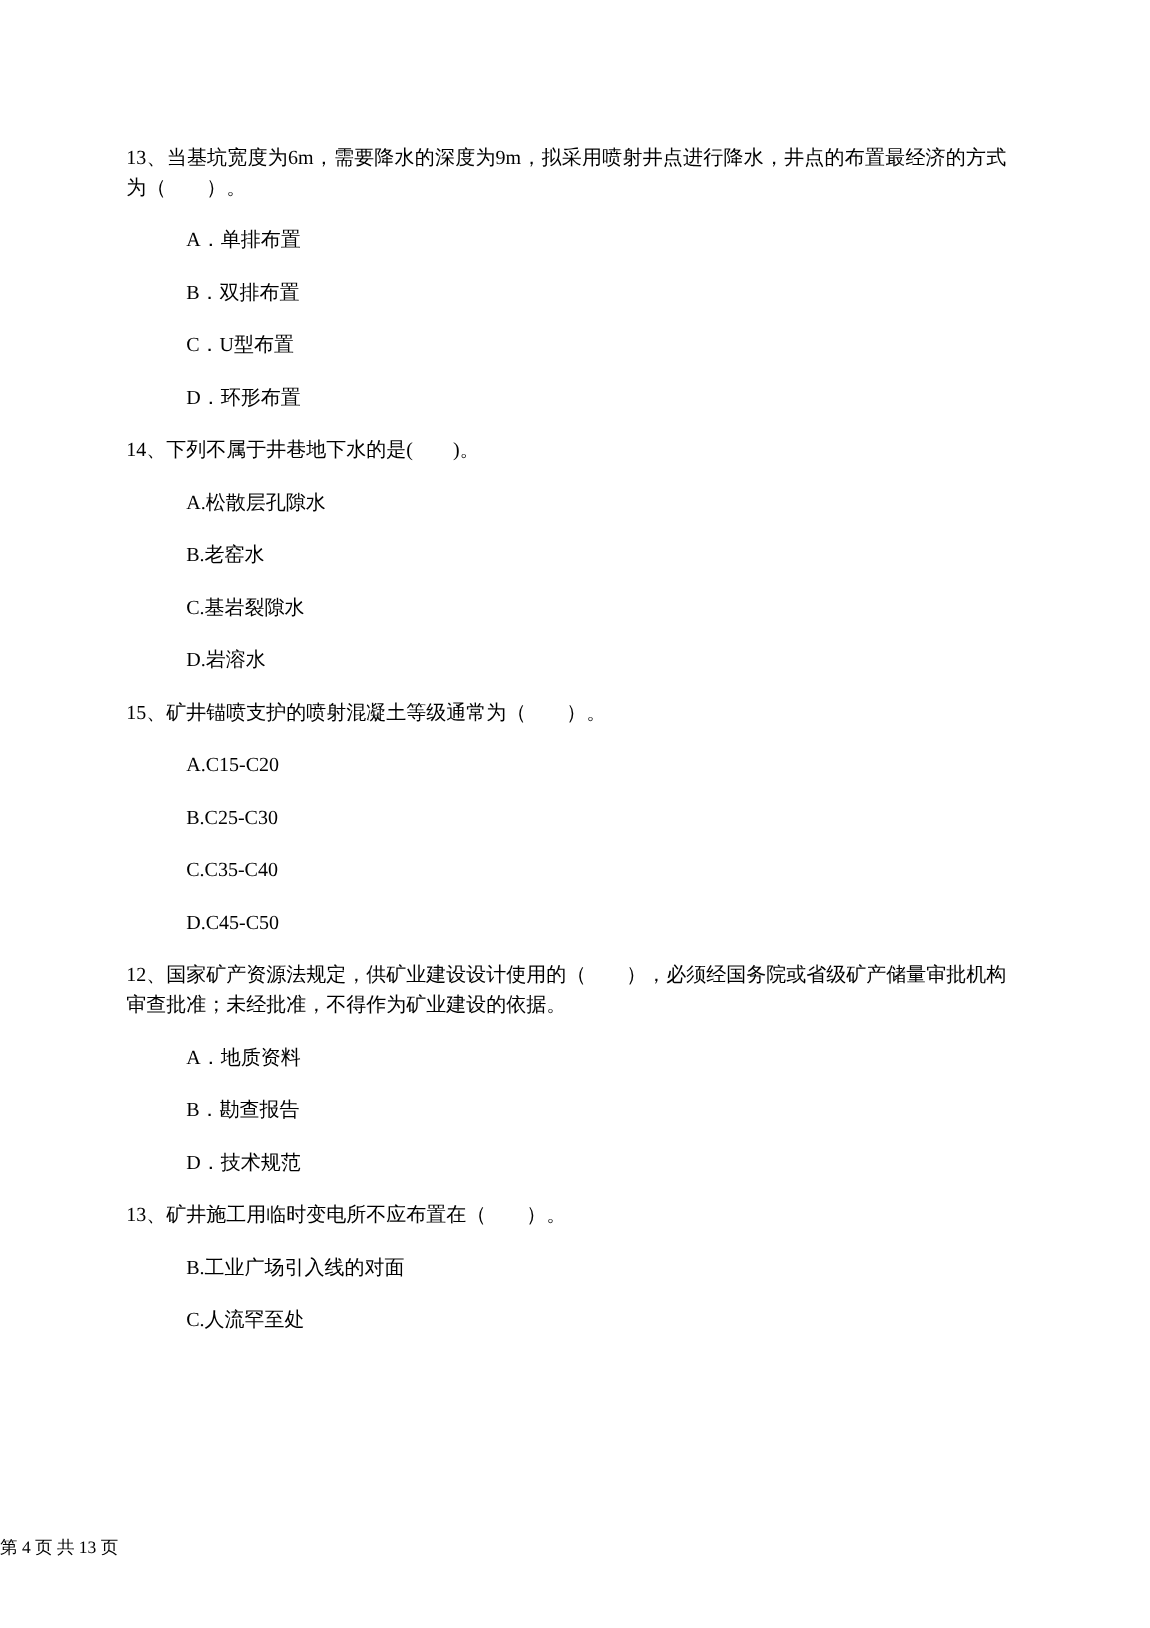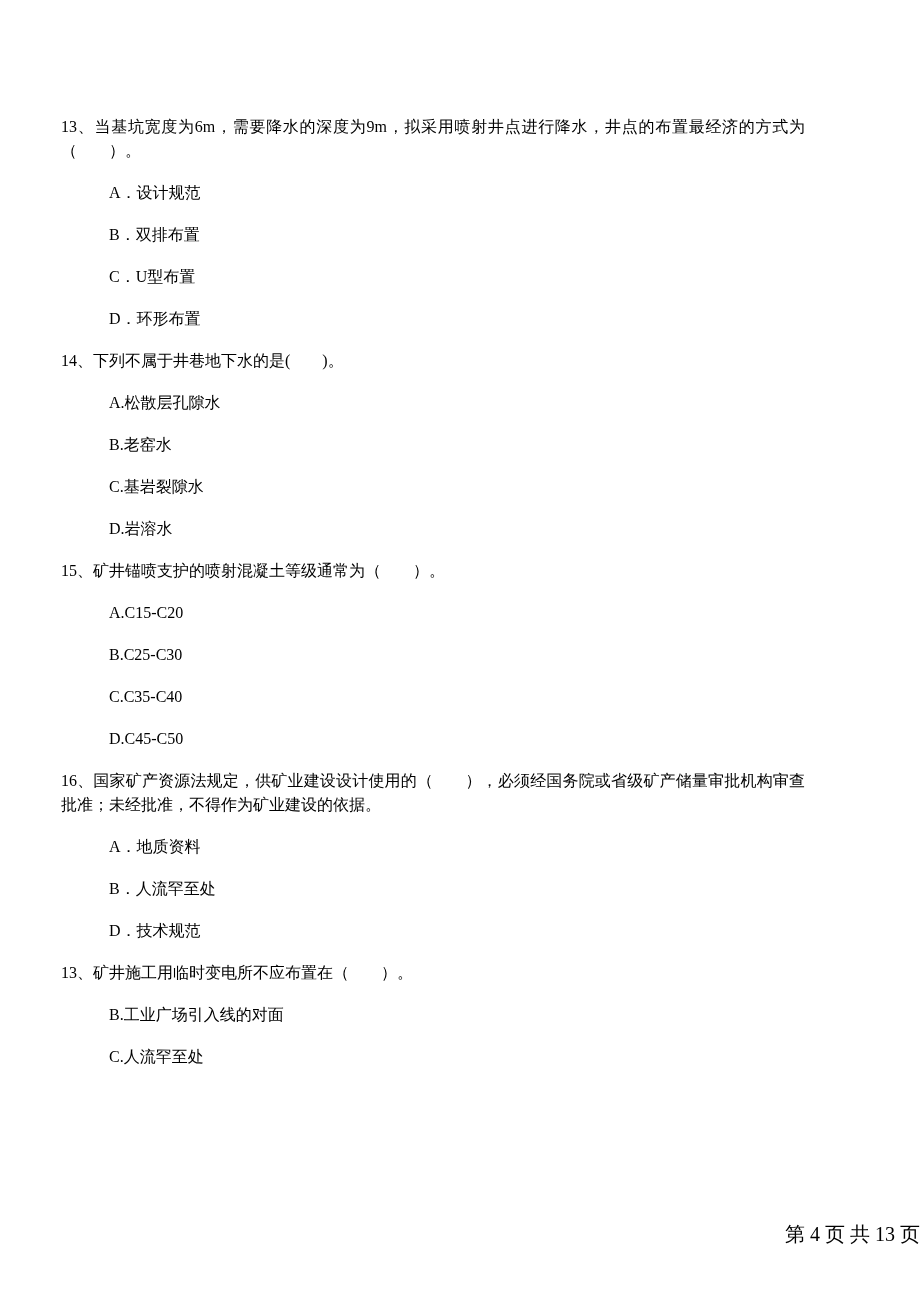--- a/index.html
+++ b/index.html
@@ -9,65 +9,65 @@
     font-family: "SimSun", "宋体", serif;
     font-size: 16px;
     color: #000;
     line-height: 1.5;
   }
   .page {
     width: 920px;
     height: 1302px;
     position: relative;
     box-sizing: border-box;
-    padding: 115px 115px 0 61px;
+    padding: 115px 115px 0 101px;
   }
   .q-stem {
     margin-bottom: 18px;
     text-align: justify;
   }
   .option {
     padding-left: 48px;
     margin-bottom: 18px;
   }
   .footer {
     position: absolute;
     bottom: 53px;
     left: 0;
     width: 100%;
-    text-align: right;
-    font-size: 20px;
+    text-align: left;
+    font-size: 14px;
   }
 </style>
 </head>
 <body>
 
 <div class="page">
 
   <div class="q-stem">13、当基坑宽度为6m，需要降水的深度为9m，拟采用喷射井点进行降水，井点的布置最经济的方式为（　　）。</div>
-  <div class="option">A．设计规范</div>
+  <div class="option">A．单排布置</div>
   <div class="option">B．双排布置</div>
   <div class="option">C．U型布置</div>
   <div class="option">D．环形布置</div>
 
   <div class="q-stem">14、下列不属于井巷地下水的是(　　)。</div>
   <div class="option">A.松散层孔隙水</div>
   <div class="option">B.老窑水</div>
   <div class="option">C.基岩裂隙水</div>
   <div class="option">D.岩溶水</div>
 
   <div class="q-stem">15、矿井锚喷支护的喷射混凝土等级通常为（　　）。</div>
   <div class="option">A.C15-C20</div>
   <div class="option">B.C25-C30</div>
   <div class="option">C.C35-C40</div>
   <div class="option">D.C45-C50</div>
 
-  <div class="q-stem">16、国家矿产资源法规定，供矿业建设设计使用的（　　），必须经国务院或省级矿产储量审批机构审查批准；未经批准，不得作为矿业建设的依据。</div>
+  <div class="q-stem">12、国家矿产资源法规定，供矿业建设设计使用的（　　），必须经国务院或省级矿产储量审批机构审查批准；未经批准，不得作为矿业建设的依据。</div>
   <div class="option">A．地质资料</div>
-  <div class="option">B．人流罕至处</div>
+  <div class="option">B．勘查报告</div>
   <div class="option">D．技术规范</div>
 
   <div class="q-stem">13、矿井施工用临时变电所不应布置在（　　）。</div>
   <div class="option">B.工业广场引入线的对面</div>
   <div class="option">C.人流罕至处</div>
 
   <div class="footer">第 4 页 共 13 页</div>
 </div>
 
 </body></html>

